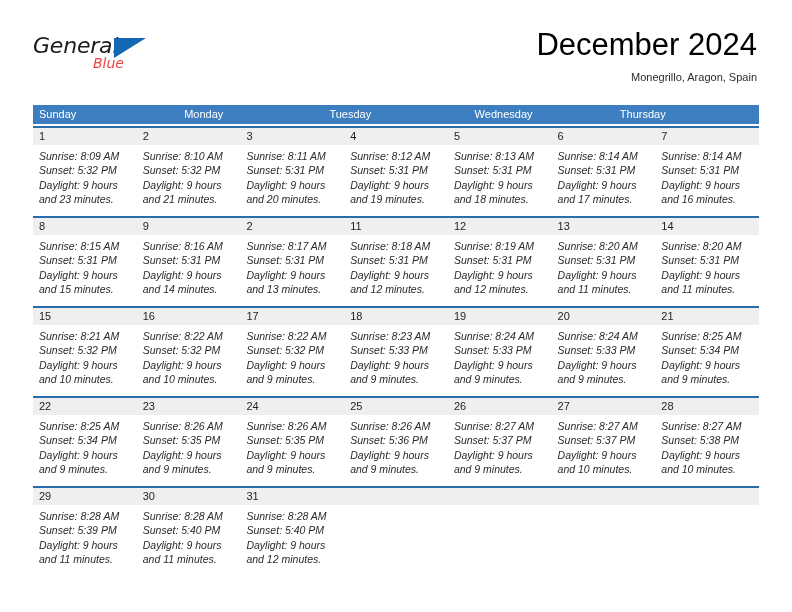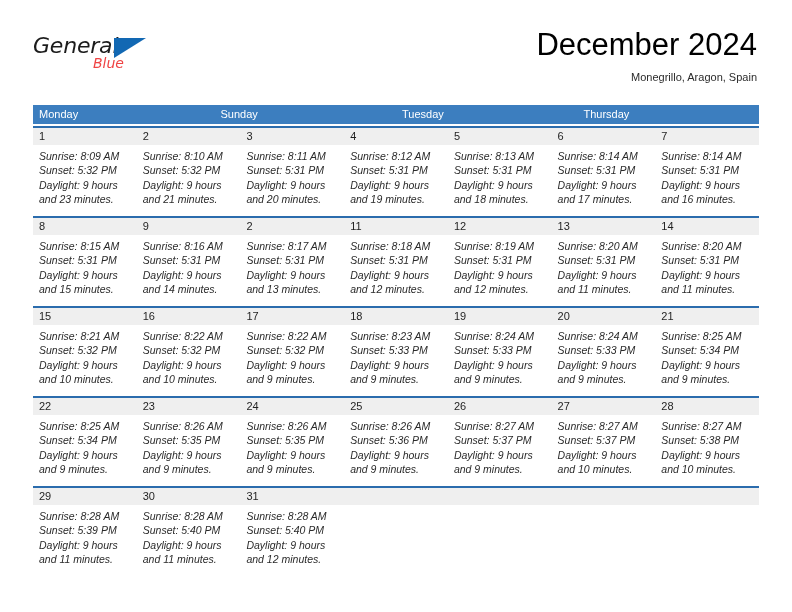--- a/index.html
+++ b/index.html
@@ -172,23 +172,24 @@
 
     <div class="title-block">
       <div class="cal-title">December 2024</div>
       <div class="cal-subtitle">Monegrillo, Aragon, Spain</div>
     </div>
 
   </div>
 
   <div class="calendar">
     <div class="dow-row" id="dow-row">
+        <div class="dow-cell">Sunday</div>
         <div class="dow-cell">Monday</div>
-        <div class="dow-cell">Sunday</div>
         <div class="dow-cell">Tuesday</div>
+        <div class="dow-cell">Wednesday</div>
         <div class="dow-cell">Thursday</div>
       </div>
     <div id="weeks-container">
         <div class="week-row">
           <div class="day-cell">
             <div class="day-num-band">1</div>
             <div class="day-lines">
               <div class="day-line">Sunrise: 8:09 AM</div>
               <div class="day-line">Sunset: 5:32 PM</div>
               <div class="day-line">Daylight: 9 hours</div>

